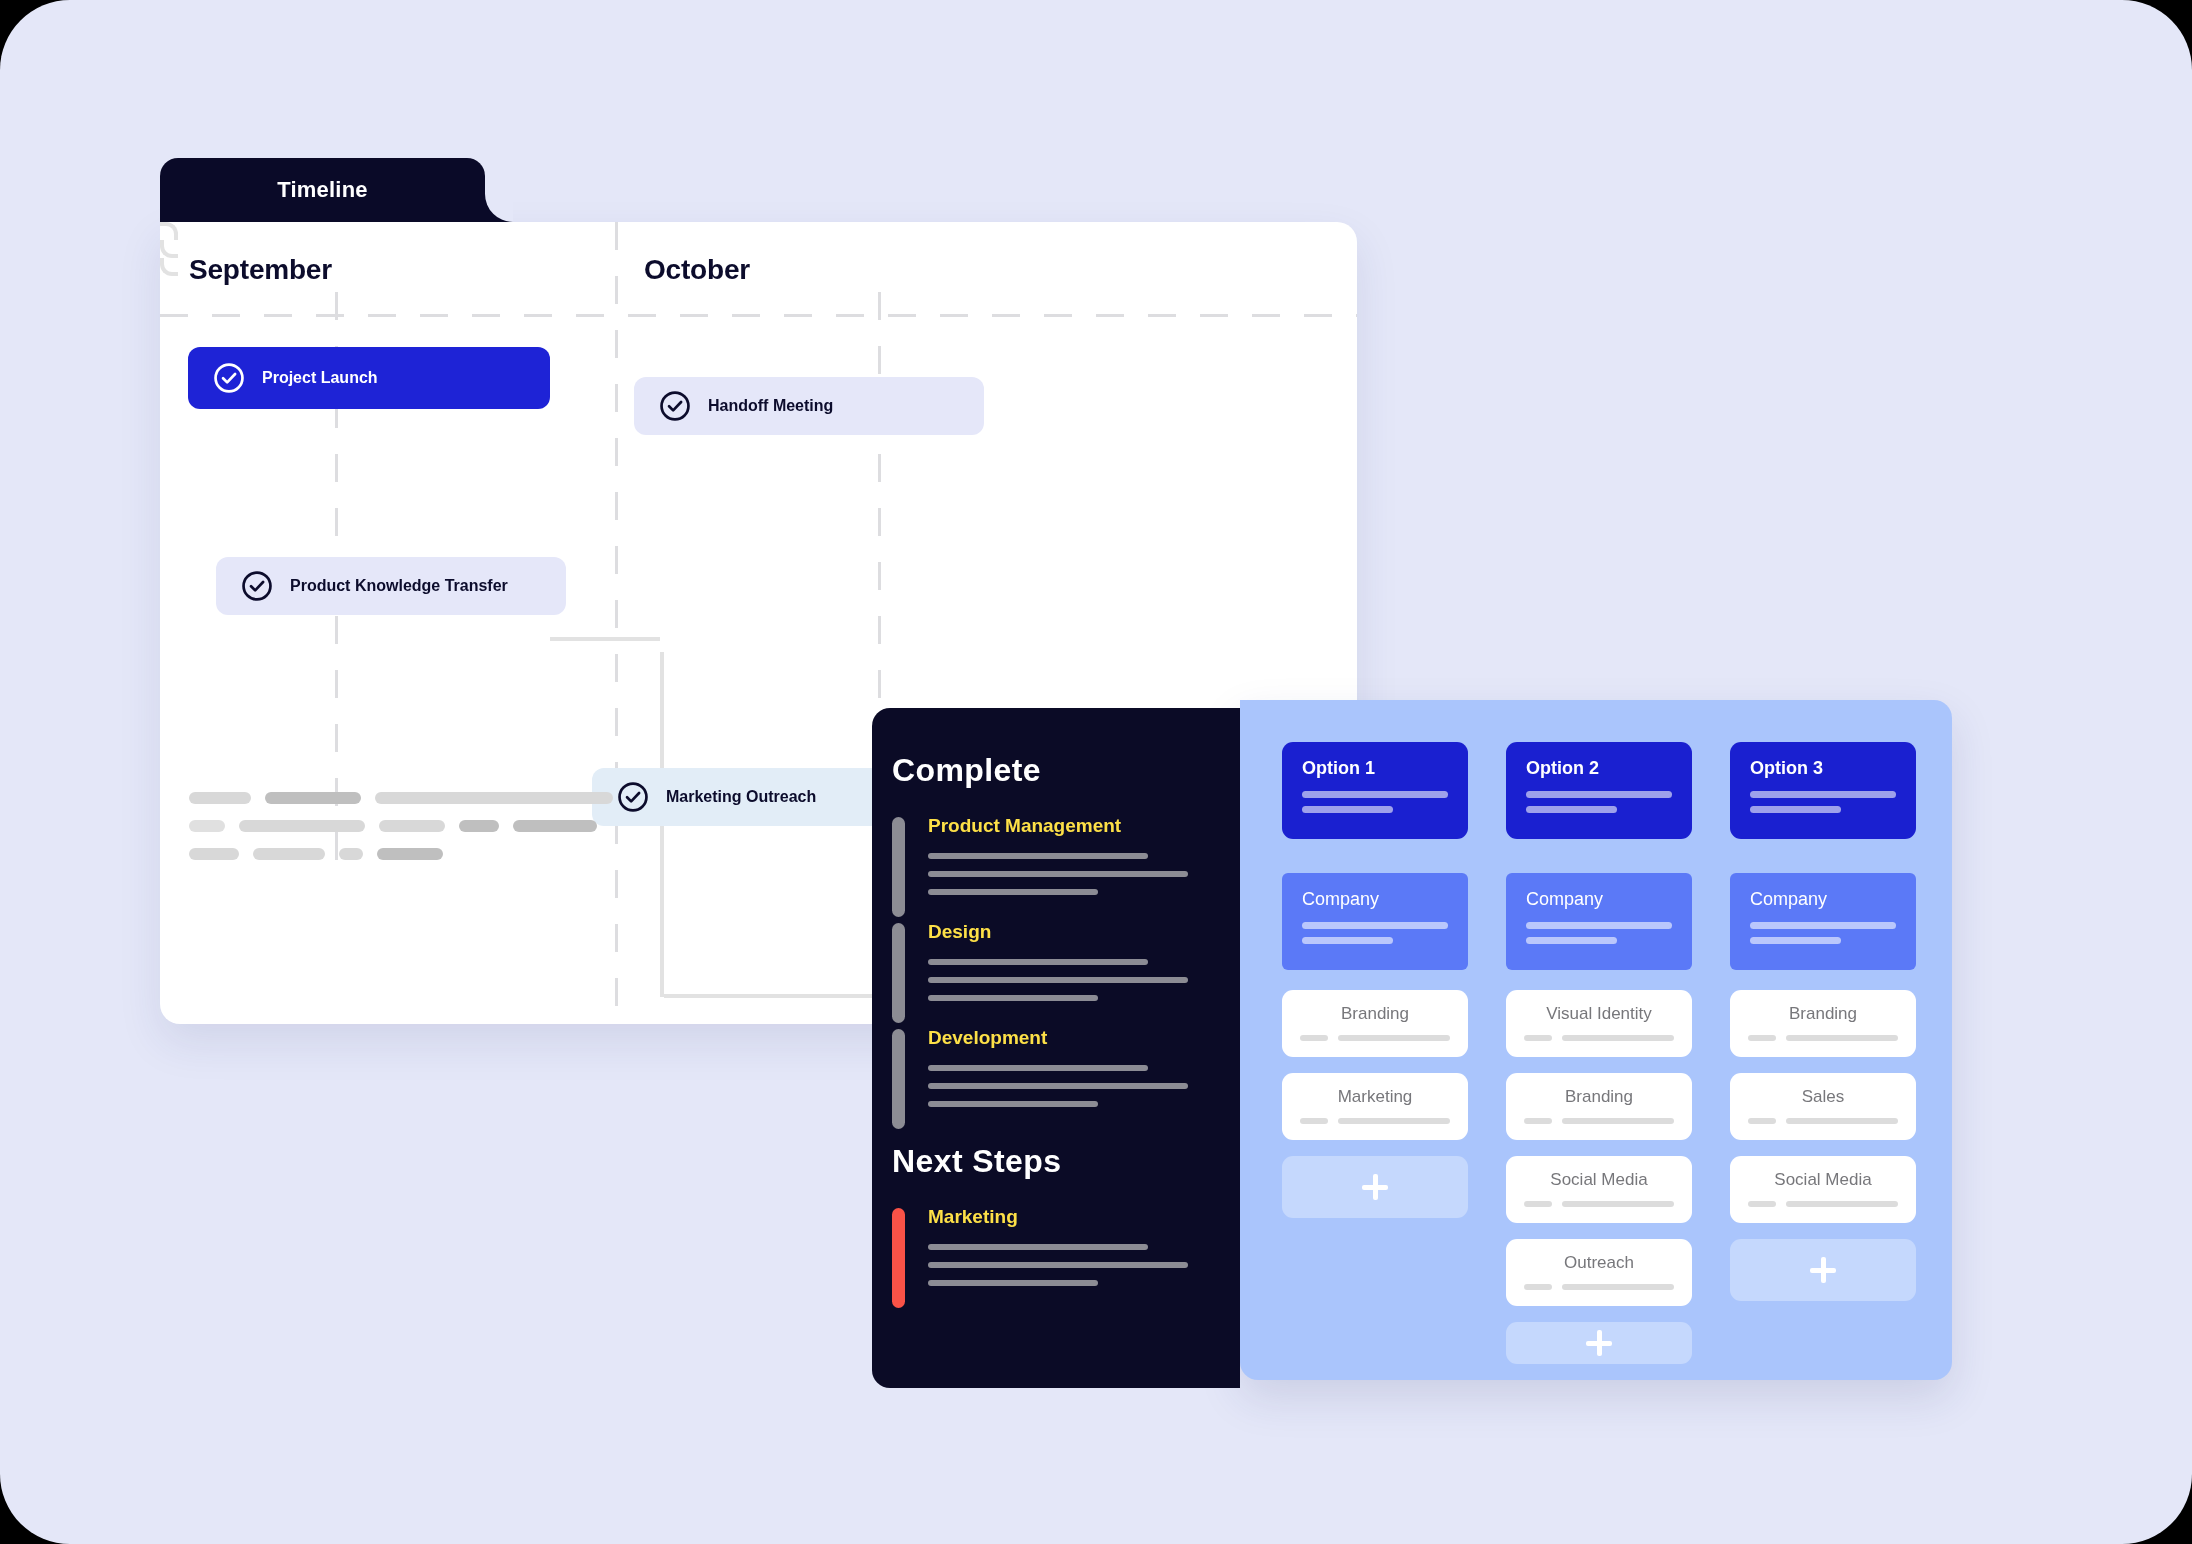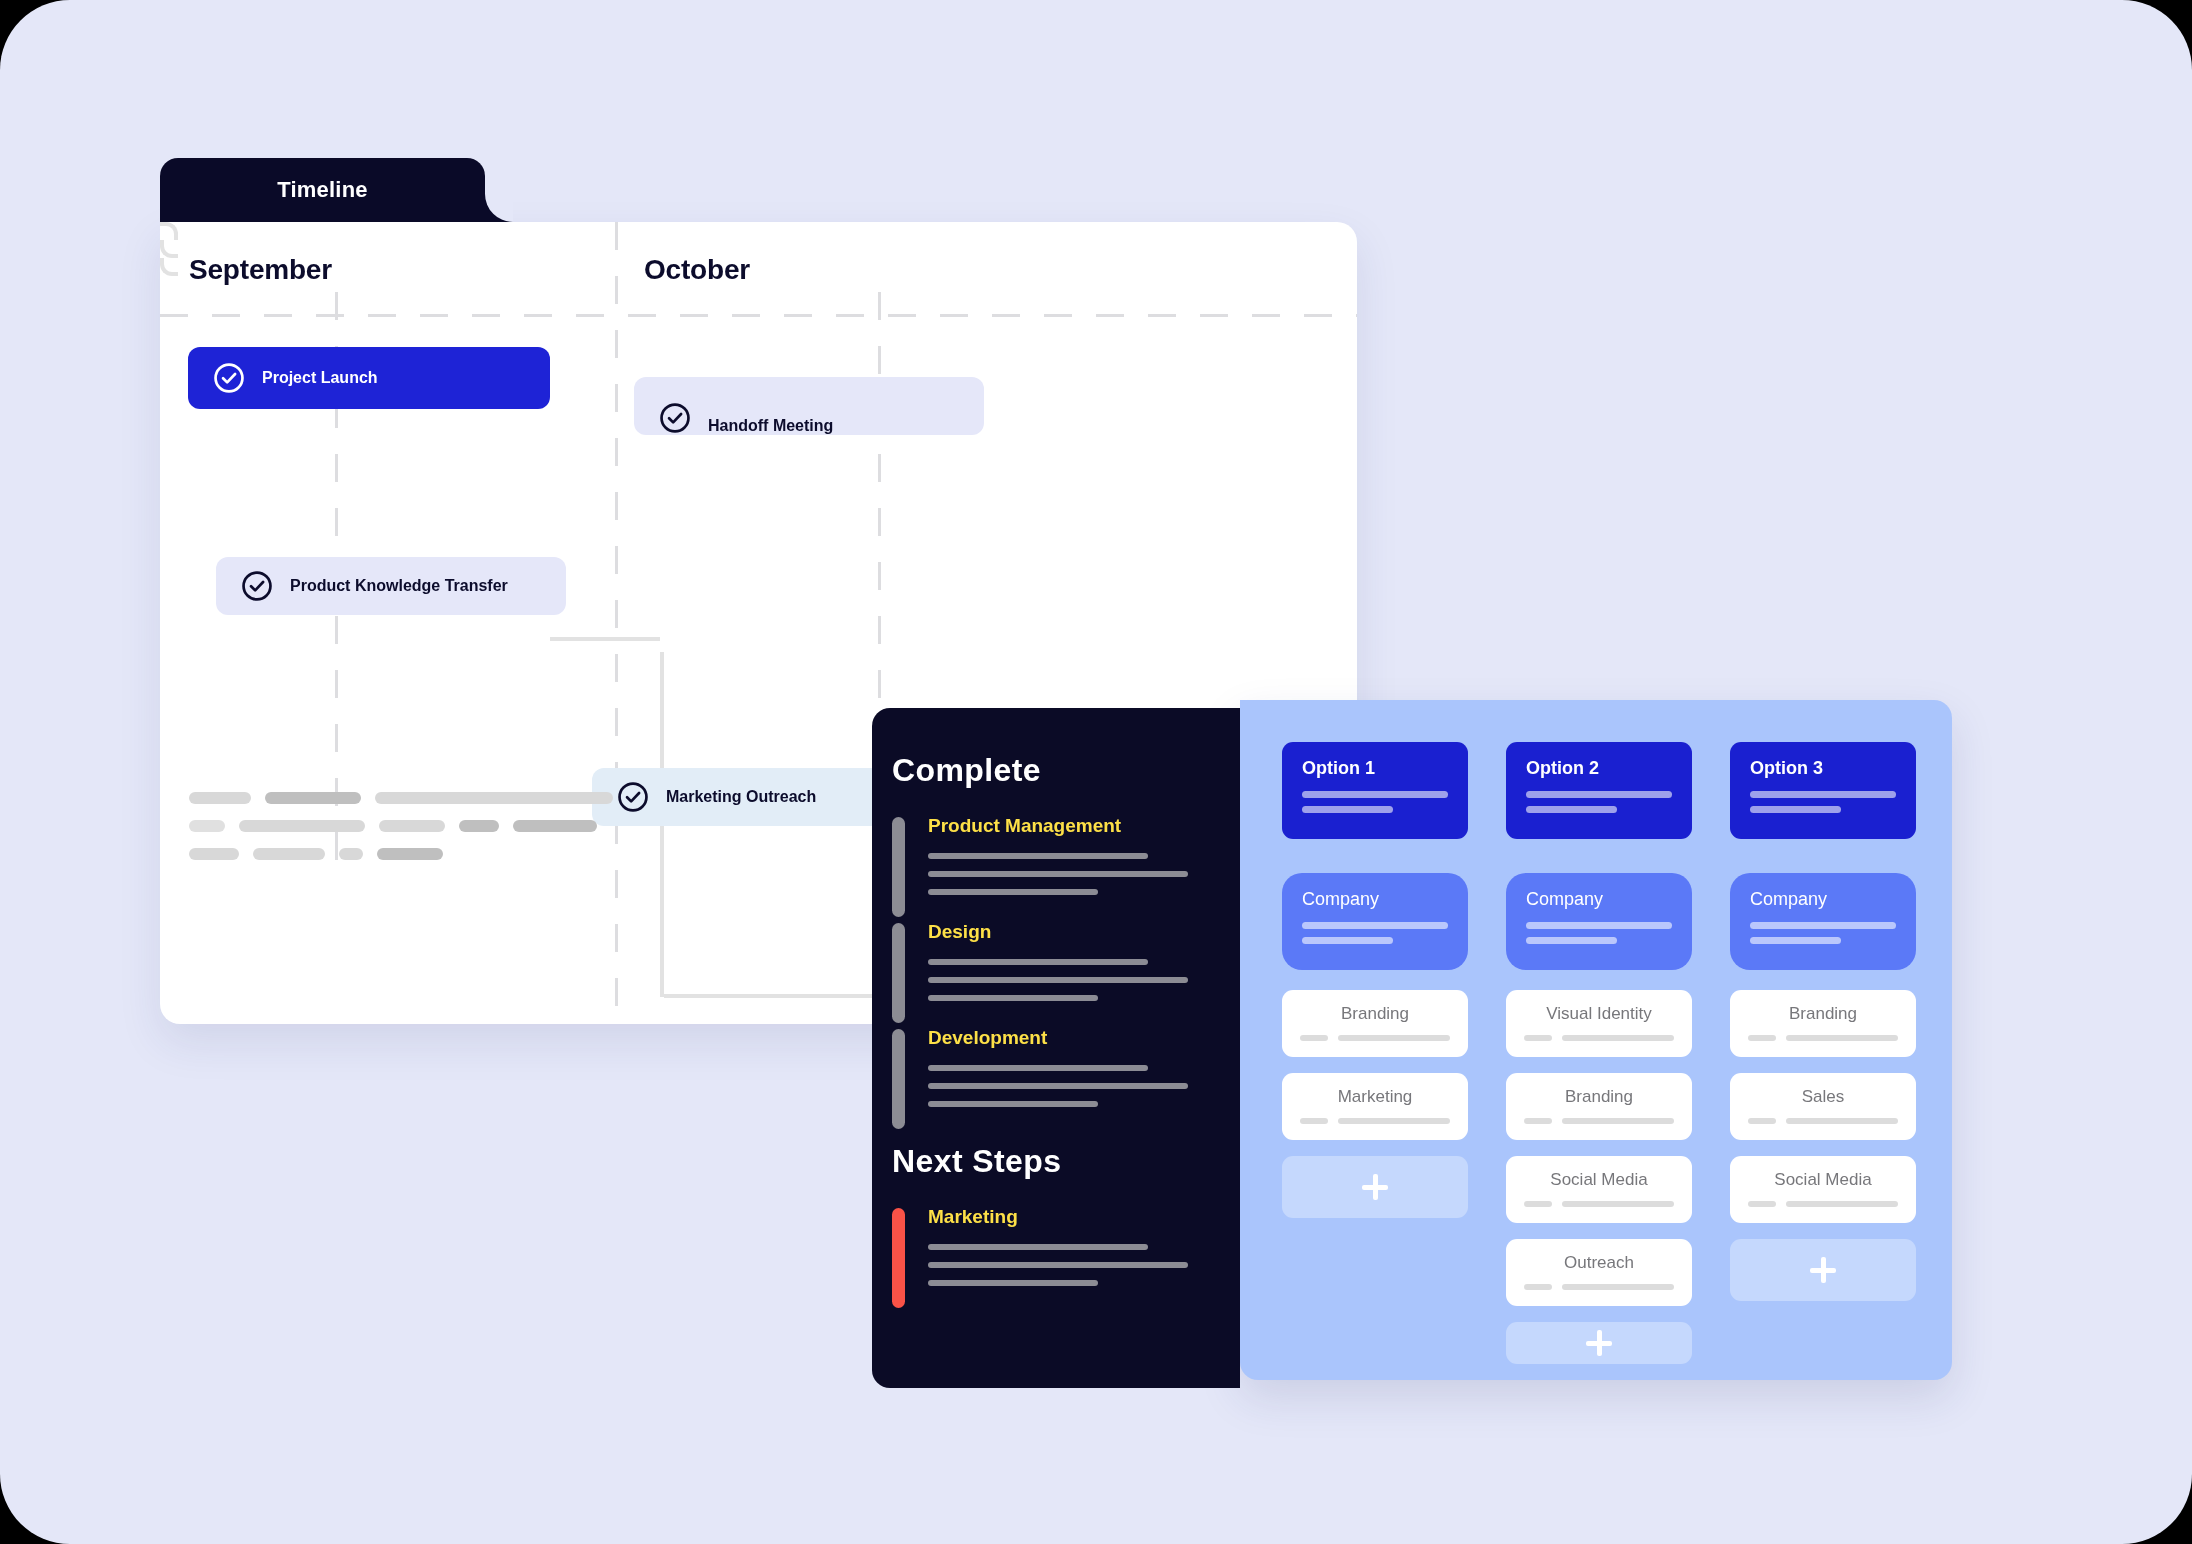--- a/index.html
+++ b/index.html
@@ -163,21 +163,21 @@
     white-space: nowrap;
   }
   .tl-card.primary { background: #1E23D6; }
   .tl-card.primary .tl-text { color: #FFFFFF; }
   .tl-card.lavender { background: #E5E7F9; }
   .tl-card.ice { background: #E2EDF7; }
 
   #card-project-launch      { left: 28px;  top: 125px; width: 362px; height: 62px; }
   #card-connection-updates  { left: 78px;  top: 200px; width: 374px; }
   #card-product-knowledge   { left: 56px;  top: 335px; width: 350px; }
-  #card-handoff-meeting     { left: 474px; top: 155px; width: 350px; align-items: flex-end; }
+  #card-handoff-meeting     { left: 474px; top: 155px; width: 350px; }
   #card-marketing-outreach  { left: 432px; top: 546px; width: 350px; }
 
   
   #tl-skeleton { position: absolute; left: 29px; top: 570px; width: 700px; }
   .sk-row { display: flex; align-items: center; gap: 14px; margin-bottom: 16px; }
   .sk-bar { height: 12px; border-radius: 6px; }
 
   
   #dark-panel {
     position: absolute;
@@ -248,21 +248,21 @@
   .opt-header-title {
     color: #FFFFFF;
     font-size: 18px;
     font-weight: bold;
     margin-bottom: 12px;
   }
   .opt-bar { height: 7px; border-radius: 4px; background: rgba(255,255,255,.58); margin-bottom: 8px; }
 
   .company-card {
     background: #5B79F7;
-    border-radius: 20px;
+    border-radius: 6px;
     padding: 16px 20px 18px;
     margin-bottom: 20px;
   }
   .company-title {
     color: #FFFFFF;
     font-size: 18px;
     margin-bottom: 12px;
   }
 
   .tag-card {

